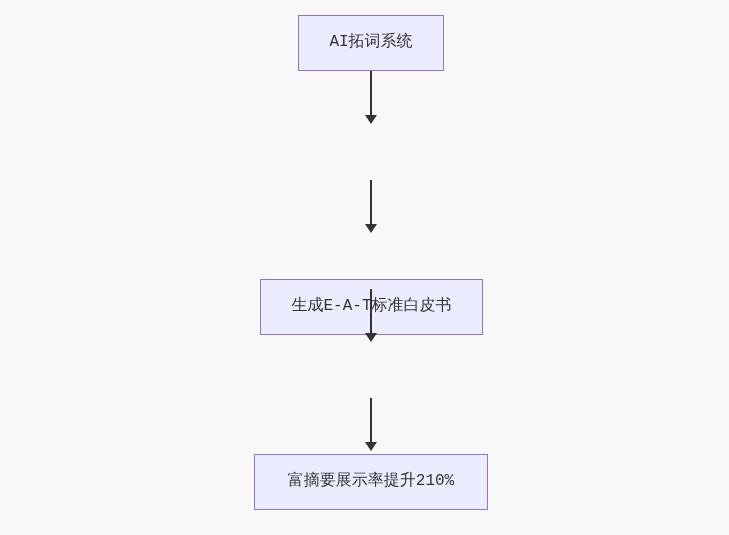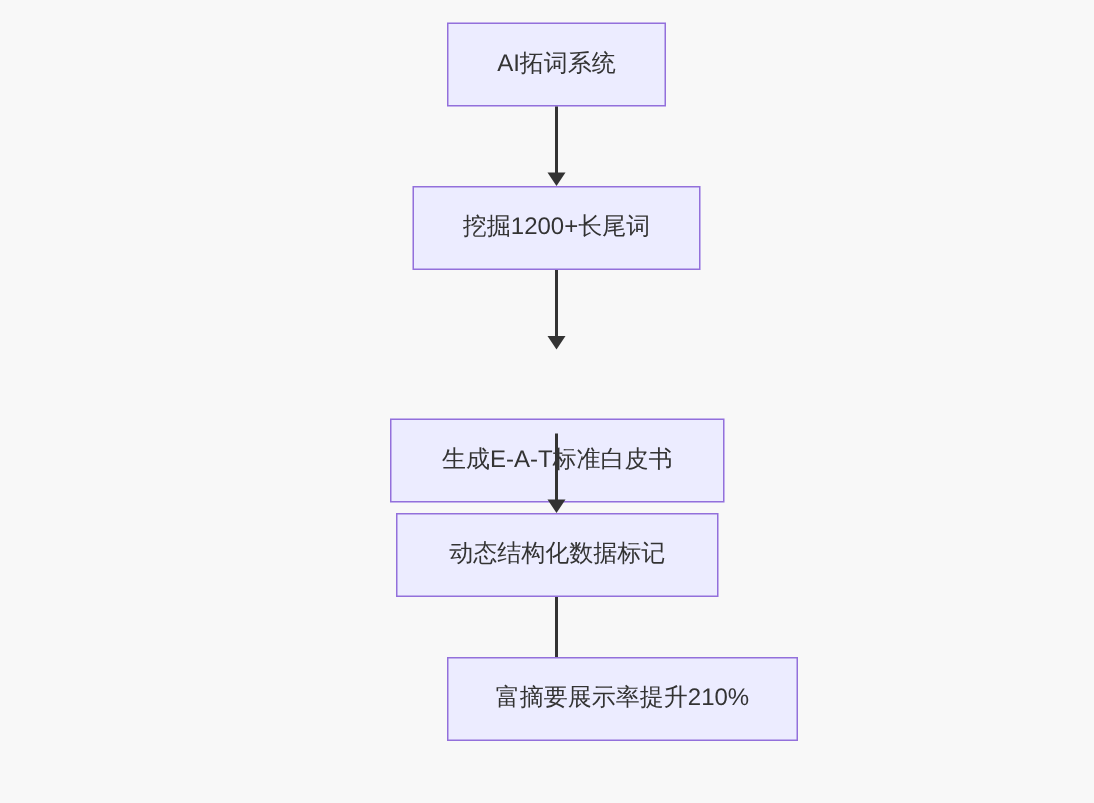--- a/index.html
+++ b/index.html
@@ -12,21 +12,21 @@
   html, body {
     margin: 0;
     padding: 0;
     background: var(--bg);
   }
   .canvas {
     position: relative;
     width: 729px;
     height: 535px;
     background: var(--bg);
-    font-family: Liberation Sans, sans-serif;
+    font-family: Liberation Mono, monospace;
     overflow: hidden;
   }
   .node {
     position: absolute;
     box-sizing: border-box;
     background: var(--node-fill);
     border: 1px solid var(--node-border);
     display: flex;
     align-items: center;
     justify-content: center;
@@ -36,21 +36,21 @@
     color: var(--text);
     font-size: 16px;
     line-height: 1.2;
     white-space: nowrap;
     text-align: center;
   }
   .node-0 { left: 298px; top: 15px;  width: 146px; }
   .node-1 { left: 275px; top: 124px; width: 192px; }
   .node-2 { left: 260px; top: 233px; width: 223px; margin-top: 46px; }
   .node-3 { left: 264px; top: 342px; width: 215px; }
-  .node-4 { left: 254px; top: 438px; width: 234px; margin-left: 44px; }
+  .node-4 { left: 254px; top: 454px; width: 234px; }
 
   .arrow {
     position: absolute;
     left: 365px;
     width: 12px;
     height: 53px;
   }
   .arrow-0 { top: 71px; }
   .arrow-1 { top: 180px; }
   .arrow-2 { top: 289px; }
@@ -81,41 +81,35 @@
 
   <div class="node node-0">
     <span class="node-label">AI拓词系统</span>
   </div>
 
   <div class="arrow arrow-0">
     <div class="arrow-line"></div>
     <div class="arrow-head"></div>
   </div>
 
-  <div class="node node-1">
-    <span class="node-label">挖掘1200+长尾词</span>
-  </div>
 
   <div class="arrow arrow-1">
     <div class="arrow-line"></div>
     <div class="arrow-head"></div>
   </div>
 
   <div class="node node-2">
     <span class="node-label">生成E-A-T标准白皮书</span>
   </div>
 
   <div class="arrow arrow-2">
     <div class="arrow-line"></div>
     <div class="arrow-head"></div>
   </div>
 
-  <div class="node node-3">
-    <span class="node-label">动态结构化数据标记</span>
-  </div>
 
   <div class="arrow arrow-3">
     <div class="arrow-line"></div>
     <div class="arrow-head"></div>
   </div>
 
   <div class="node node-4">
     <span class="node-label">富摘要展示率提升210%</span>
   </div>
 

